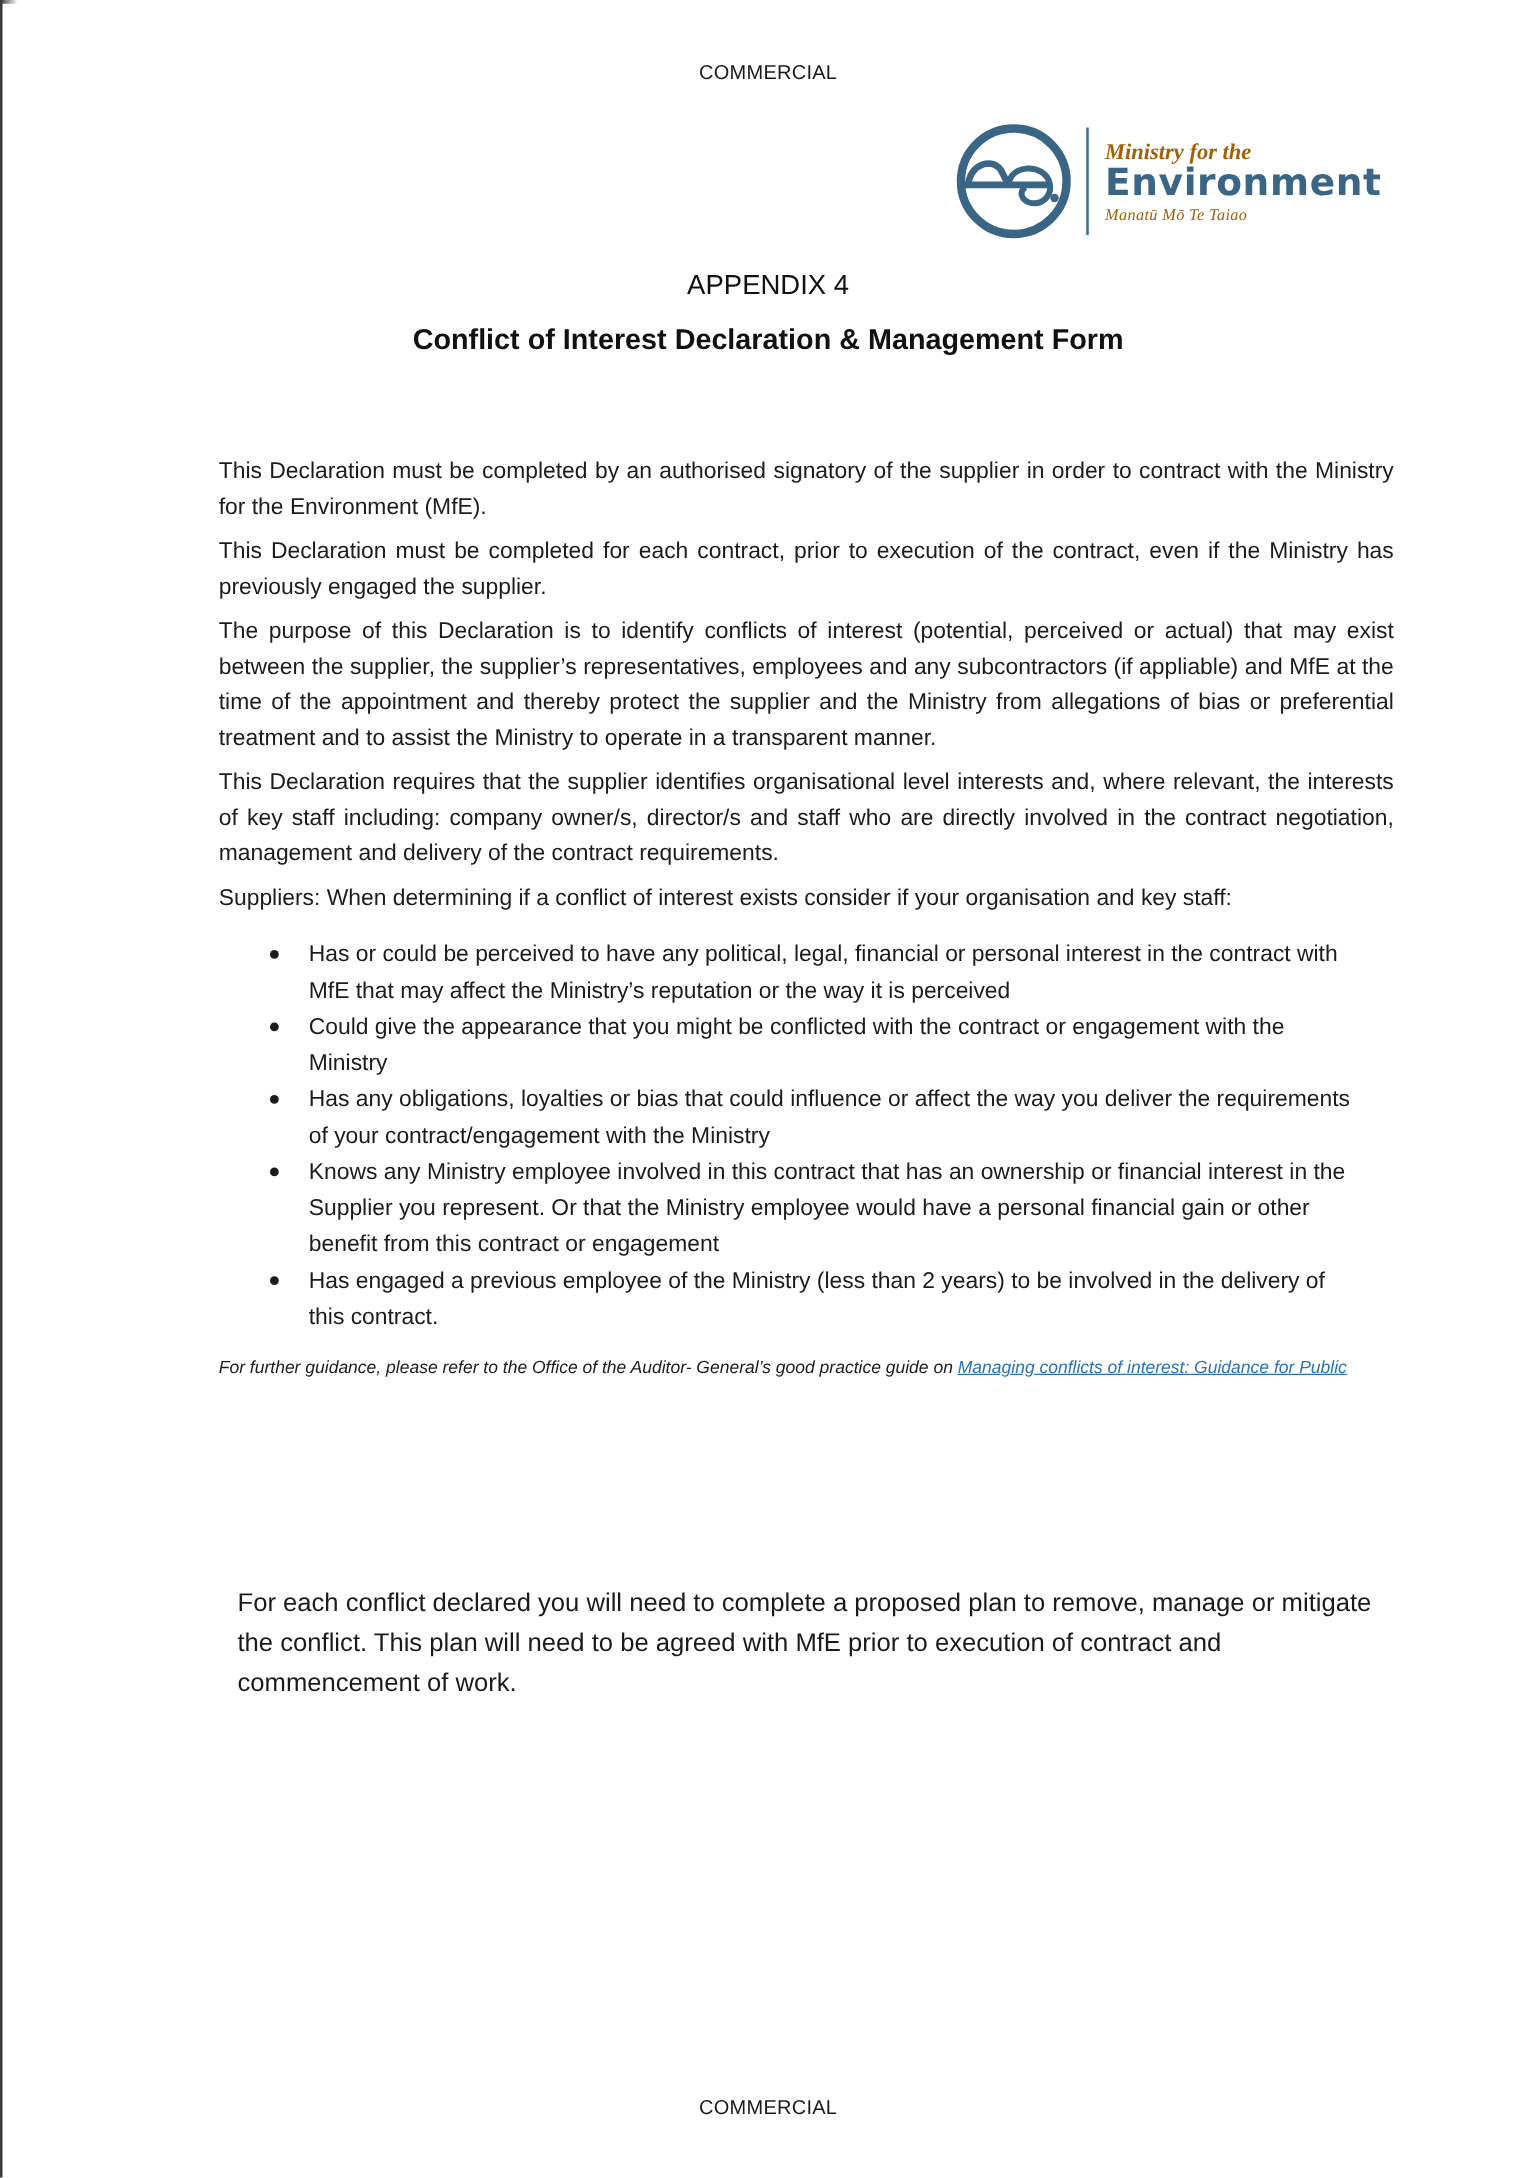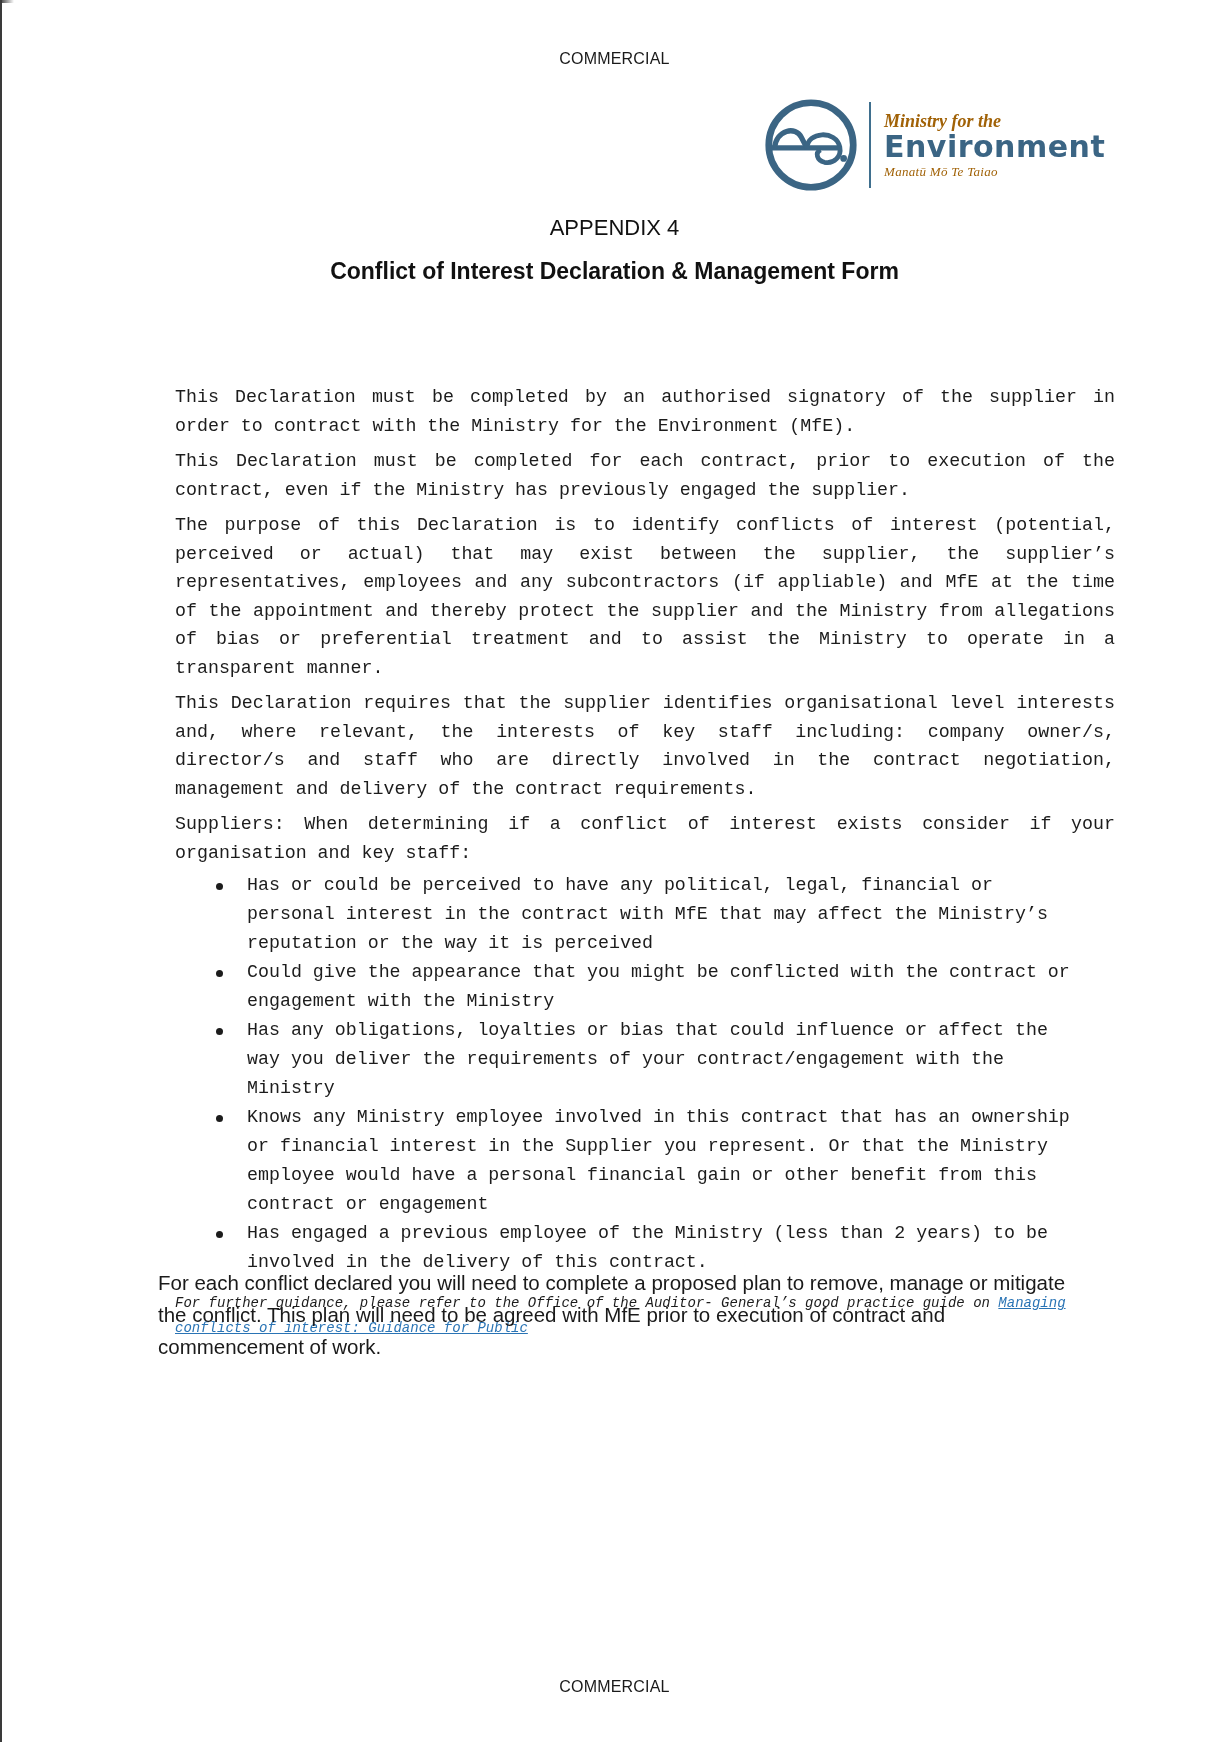--- a/index.html
+++ b/index.html
@@ -99,26 +99,25 @@
     .form-title {
       top: 258px;
       font-weight: bold;
       font-size: 23px;
       color: #111;
     }
 
     .content {
       position: absolute;
       left: 175px;
-      top: 383px;
+      top: 362px;
       width: 940px;
       font-size: 18.3px;
       line-height: 28.5px;
       color: #1c1c1c;
-      font-family: Liberation Mono, monospace;
     }
     .content p {
       margin: 0 0 7px 0;
       text-align: justify;
     }
     .content ul {
       list-style: none;
       margin: 4px 0 3px 0;
       padding: 0;
     }
@@ -143,21 +142,21 @@
       font-size: 14px;
       line-height: 25px;
       margin-top: 14px;
     }
     .guidance a {
       color: #2a74b5;
       text-decoration: underline;
     }
     .closing {
       position: absolute;
-      left: 158px;
+      left: 190px;
       top: 1267px;
       width: 920px;
       font-size: 20.5px;
       line-height: 32px;
       color: #1a1a1a;
     }
   </style>
 </head>
 <body>
 
@@ -183,21 +182,21 @@
 </div>
 
 <div class="title-block appendix">APPENDIX 4</div>
 <div class="title-block form-title">Conflict of Interest Declaration &amp; Management Form</div>
 
 <div class="content">
   <p>This Declaration must be completed by an authorised signatory of the supplier in order to contract with the Ministry for the Environment (MfE).</p>
   <p>This Declaration must be completed for each contract, prior to execution of the contract, even if the Ministry has previously engaged the supplier.</p>
   <p>The purpose of this Declaration is to identify conflicts of interest (potential, perceived or actual) that may exist between the supplier, the supplier’s representatives, employees and any subcontractors (if appliable) and MfE at the time of the appointment and thereby protect the supplier and the Ministry from allegations of bias or preferential treatment and to assist the Ministry to operate in a transparent manner.</p>
   <p>This Declaration requires that the supplier identifies organisational level interests and, where relevant, the interests of key staff including: company owner/s, director/s and staff who are directly involved in the contract negotiation, management and delivery of the contract requirements.</p>
-  <p style="margin-bottom:4px;">Suppliers: When determining if a conflict of interest exists consider if your organisation and key staff:</p>
+  <p style="margin-bottom:16px;">Suppliers: When determining if a conflict of interest exists consider if your organisation and key staff:</p>
 
   <ul>
     <li>
       <span class="bullet"></span>
       <span>Has or could be perceived to have any political, legal, financial or personal interest in the contract with MfE that may affect the Ministry’s reputation or the way it is perceived</span>
     </li>
     <li>
       <span class="bullet"></span>
       <span>Could give the appearance that you might be conflicted with the contract or engagement with the Ministry</span>
     </li>

